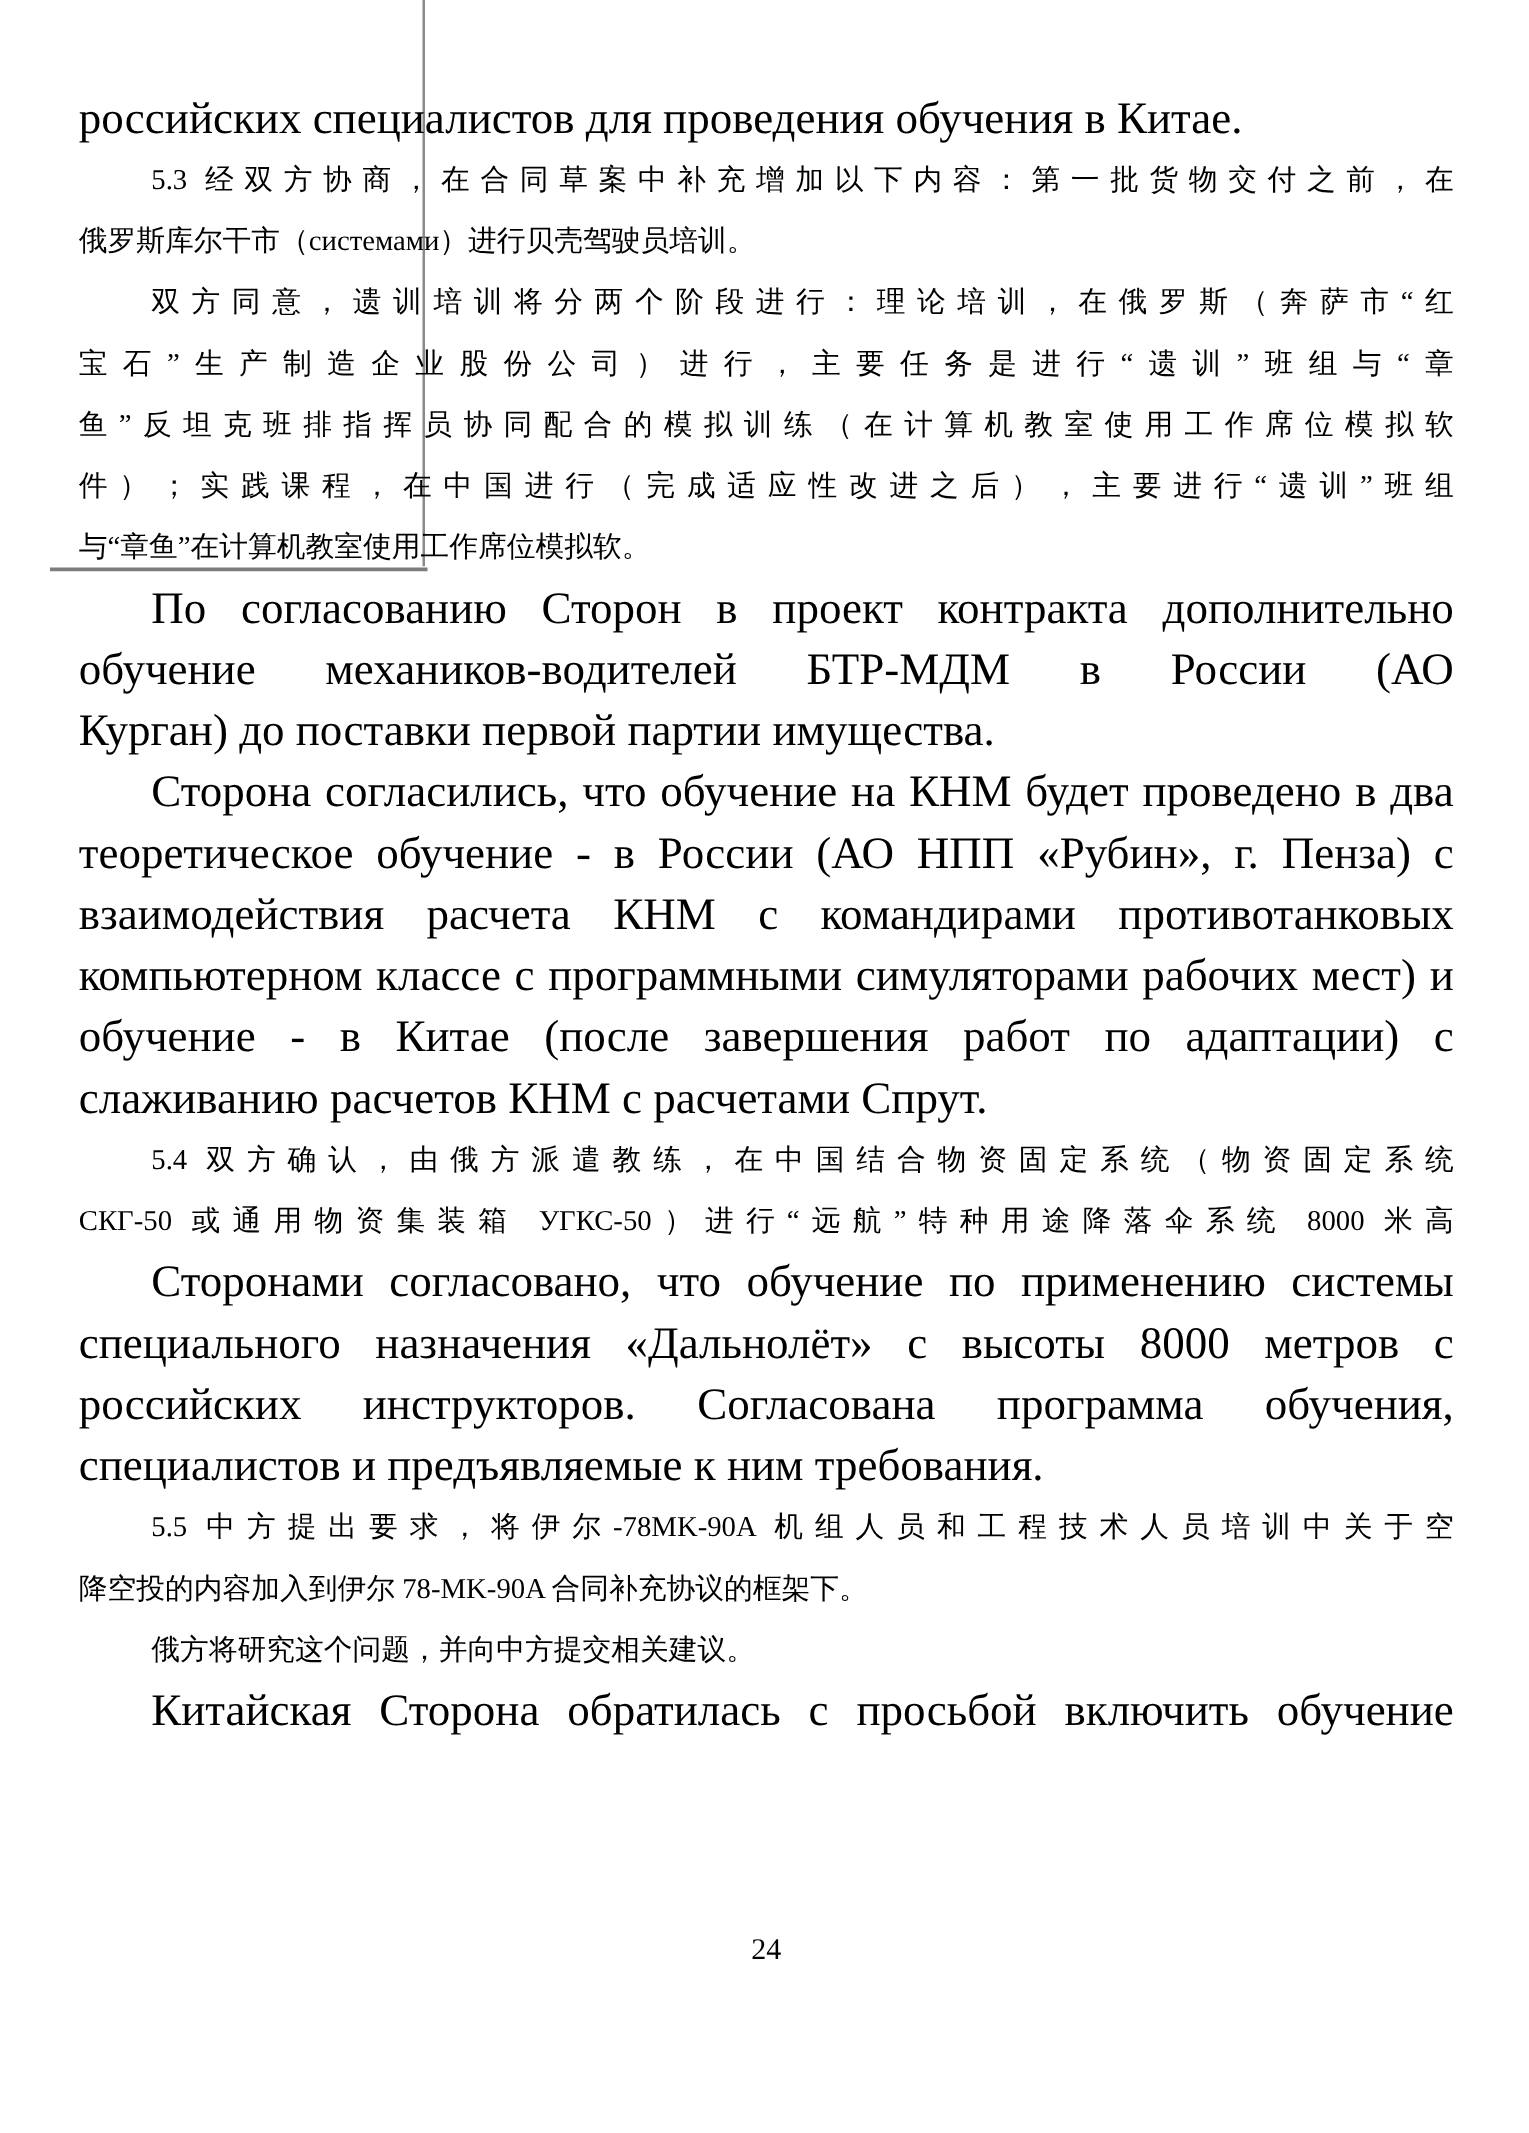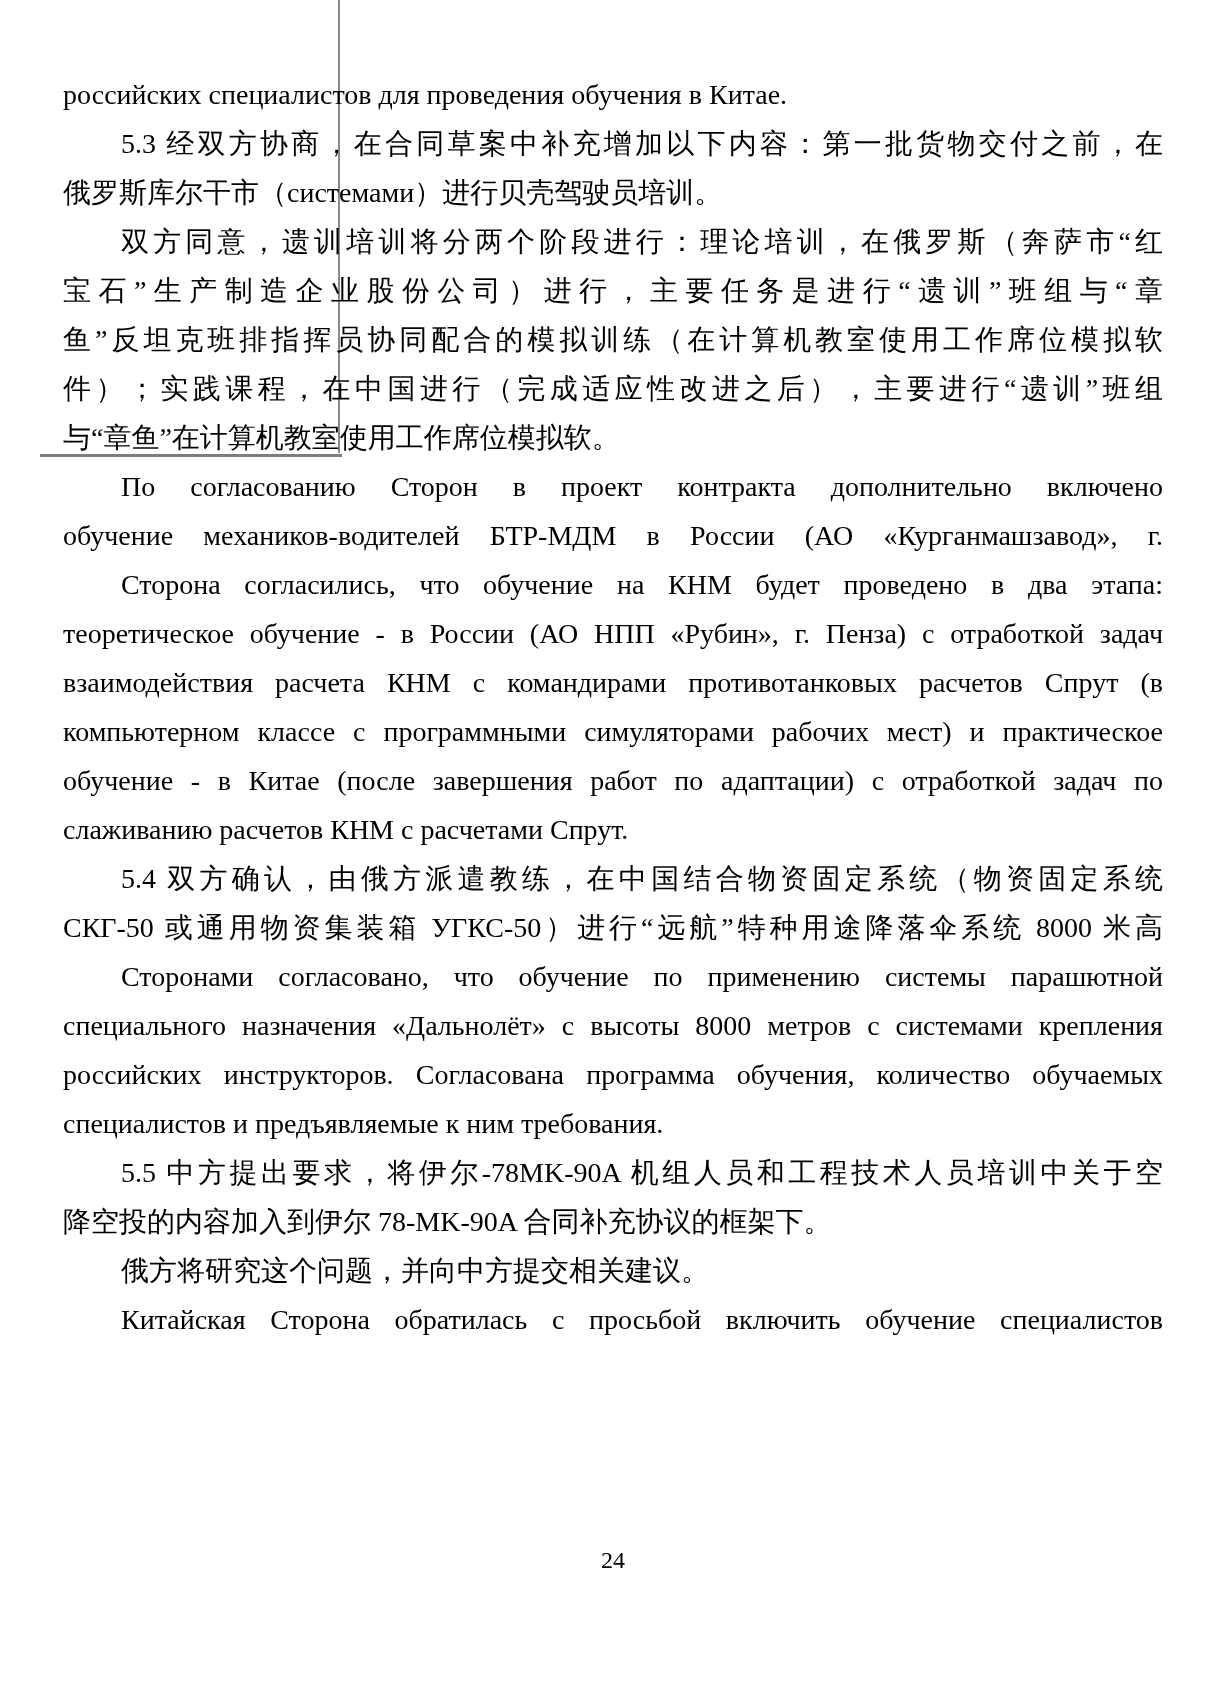--- a/index.html
+++ b/index.html
@@ -20,24 +20,24 @@
     position: absolute;
     left: 63px;
     top: 70px;
     width: 1100px;
   }
   .line {
     height: 49px;
     line-height: 49px;
     overflow: hidden;
     text-align: justify;
-    font-size: 28px;
+    font-size: 36px;
     color: #000000;
   }
-  .line.zh { font-size: 28px; }
+  .line.zh { font-size: 23px; }
   .line.indent { text-indent: 58px; }
   
   .line.j::after {
     content: "";
     display: inline-block;
     width: 100%;
     height: 0;
   }
   .vline, .hline {
     position: absolute;
@@ -64,20 +64,21 @@
       <div class="line ru">российских специалистов для проведения обучения в Китае.</div>
       <div class="line zh indent j">5.3 经双方协商，在合同草案中补充增加以下内容：第一批货物交付之前，在</div>
       <div class="line zh">俄罗斯库尔干市（системами）进行贝壳驾驶员培训。</div>
       <div class="line zh indent j">双方同意，遗训培训将分两个阶段进行：理论培训，在俄罗斯（奔萨市“红</div>
       <div class="line zh j">宝石”生产制造企业股份公司）进行，主要任务是进行“遗训”班组与“章</div>
       <div class="line zh j">鱼”反坦克班排指挥员协同配合的模拟训练（在计算机教室使用工作席位模拟软</div>
       <div class="line zh j">件）；实践课程，在中国进行（完成适应性改进之后），主要进行“遗训”班组</div>
       <div class="line zh">与“章鱼”在计算机教室使用工作席位模拟软。</div>
       <div class="line ru indent j">По согласованию Сторон в проект контракта дополнительно включено</div>
       <div class="line ru j">обучение механиков-водителей БТР-МДМ в России (АО «Курганмашзавод», г.</div>
+      <div class="line ru">Курган) до поставки первой партии имущества.</div>
       <div class="line ru indent j">Сторона согласились, что обучение на КНМ будет проведено в два этапа:</div>
       <div class="line ru j">теоретическое обучение - в России (АО НПП «Рубин», г. Пенза) с отработкой задач</div>
       <div class="line ru j">взаимодействия расчета КНМ с командирами противотанковых расчетов Спрут (в</div>
       <div class="line ru j">компьютерном классе с программными симуляторами рабочих мест) и практическое</div>
       <div class="line ru j">обучение - в Китае (после завершения работ по адаптации) с отработкой задач по</div>
       <div class="line ru">слаживанию расчетов КНМ с расчетами Спрут.</div>
       <div class="line zh indent j">5.4 双方确认，由俄方派遣教练，在中国结合物资固定系统（物资固定系统</div>
       <div class="line zh j">СКГ-50 或通用物资集装箱 УГКС-50）进行“远航”特种用途降落伞系统 8000 米高</div>
       <div class="line ru indent j">Сторонами согласовано, что обучение по применению системы парашютной</div>
       <div class="line ru j">специального назначения «Дальнолёт» с высоты 8000 метров с системами крепления</div>

